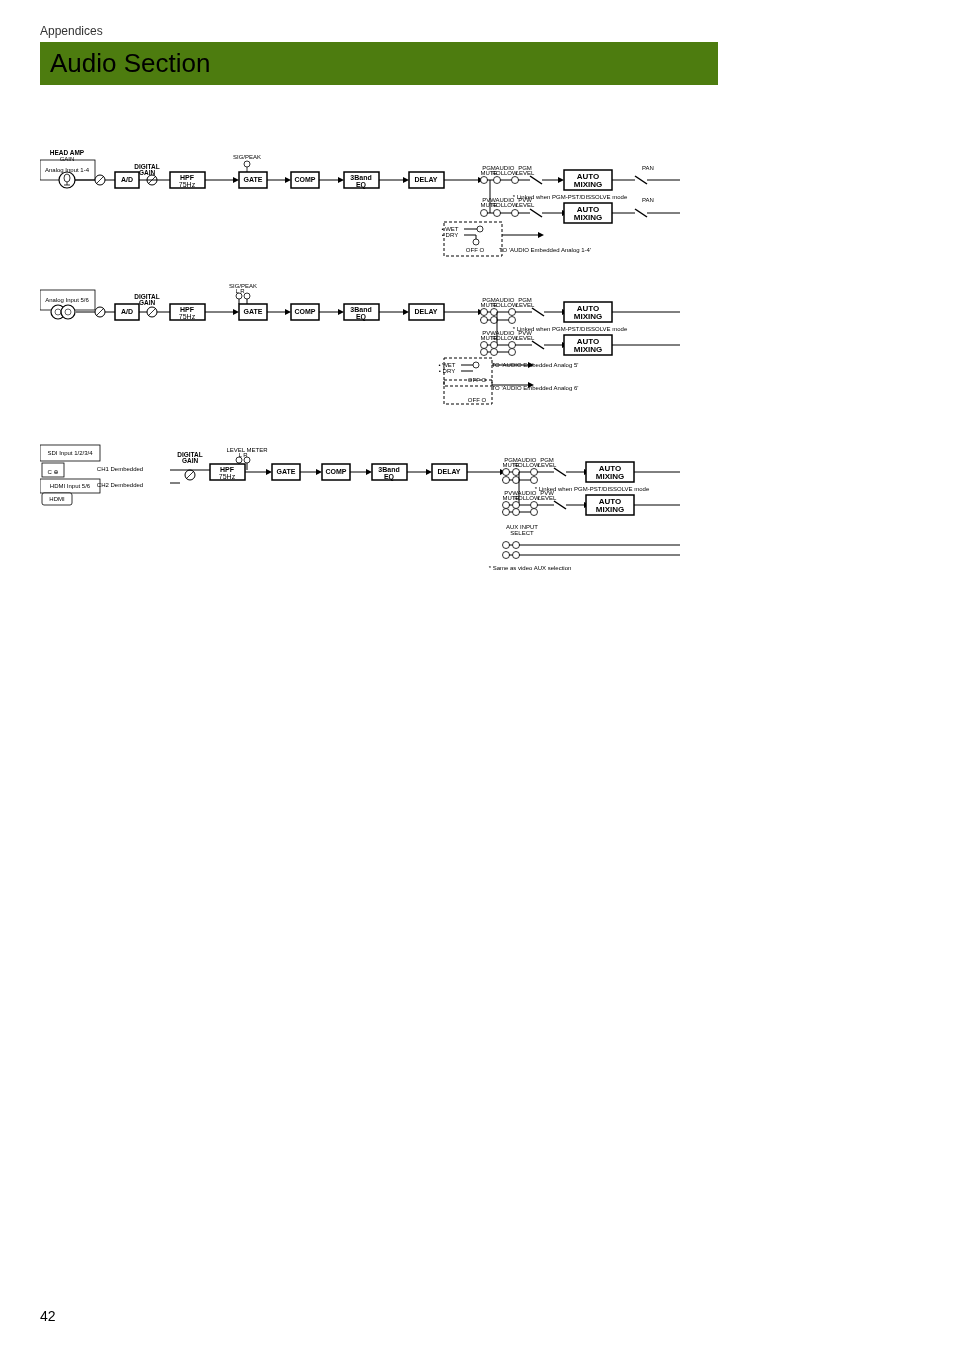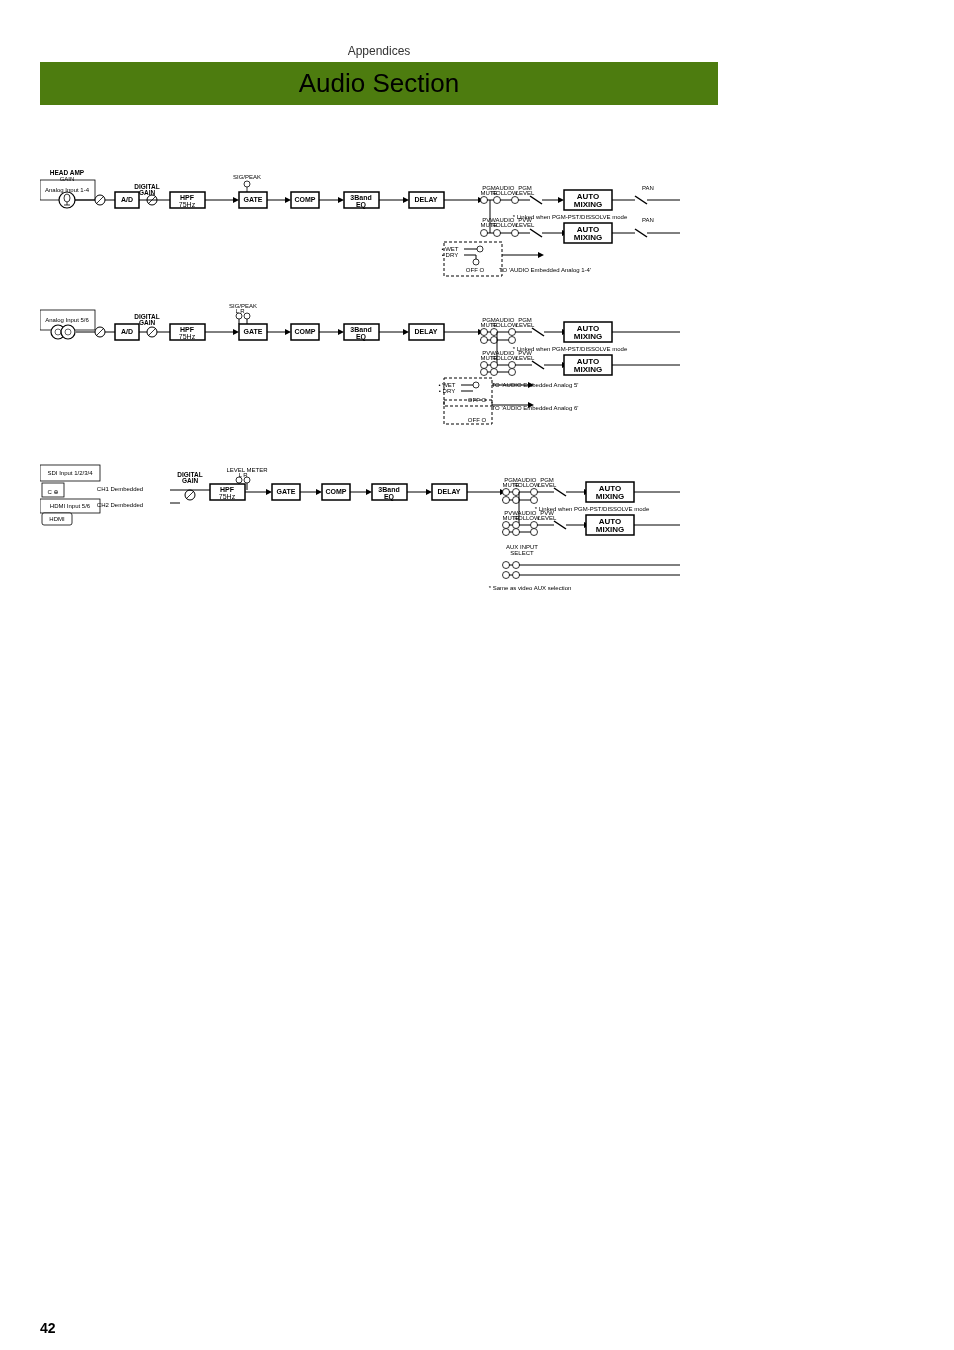--- a/index.html
+++ b/index.html
@@ -6,23 +6,22 @@
     body {
       background: #fff;
       font-family: Arial, Helvetica, sans-serif;
       width: 954px;
       min-height: 1350px;
       position: relative;
     }
     .page {
       width: 758px;
       min-height: 1350px;
-      padding: 44px 40px 40px 40px;
+      padding: 24px 40px 40px 40px;
       position: relative;
-      text-align: center;
     }
     .appendices-label {
       font-size: 12px;
       color: #333;
       margin-bottom: 4px;
     }
     .section-title-bar {
       background: #4d7c0f;
       padding: 6px 10px;
       margin-bottom: 20px;
@@ -38,24 +37,24 @@
     }
     
     svg.block-diagram {
       width: 880px;
       height: 620px;
       display: block;
       margin: 0 auto;
     }
     .page-number {
       position: absolute;
-      bottom: 14px;
+      bottom: 26px;
       left: 40px;
       font-size: 14px;
-      font-weight: bold;
+      font-weight: normal;
     }
 
     
     .block-rect {
       fill: white;
       stroke: black;
       stroke-width: 1.5;
     }
     .block-text {
       font-family: Arial, Helvetica, sans-serif;

